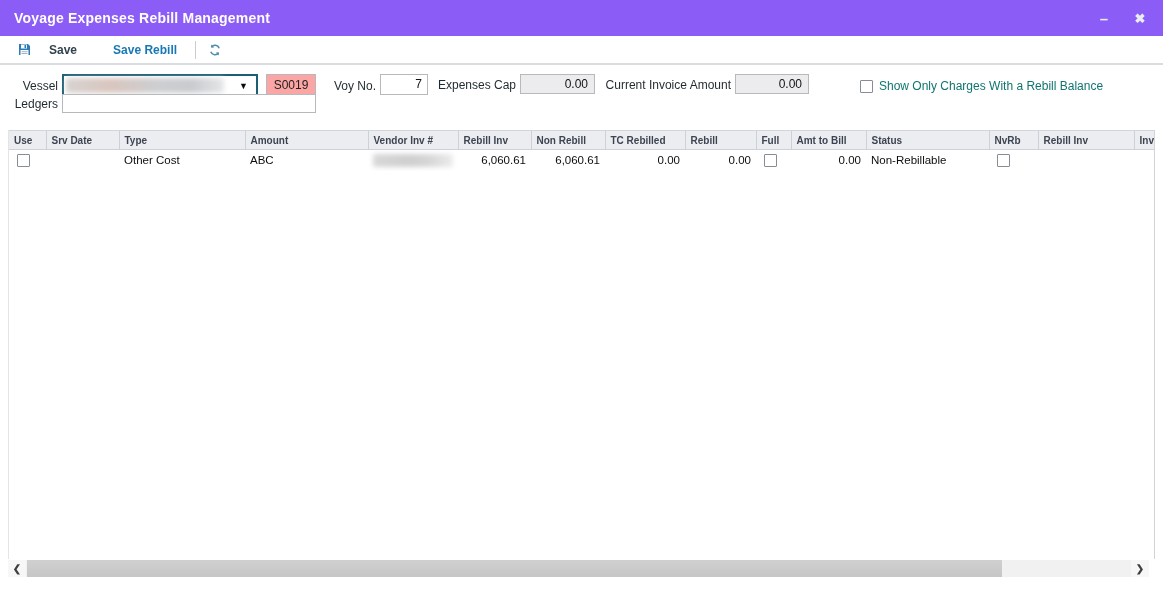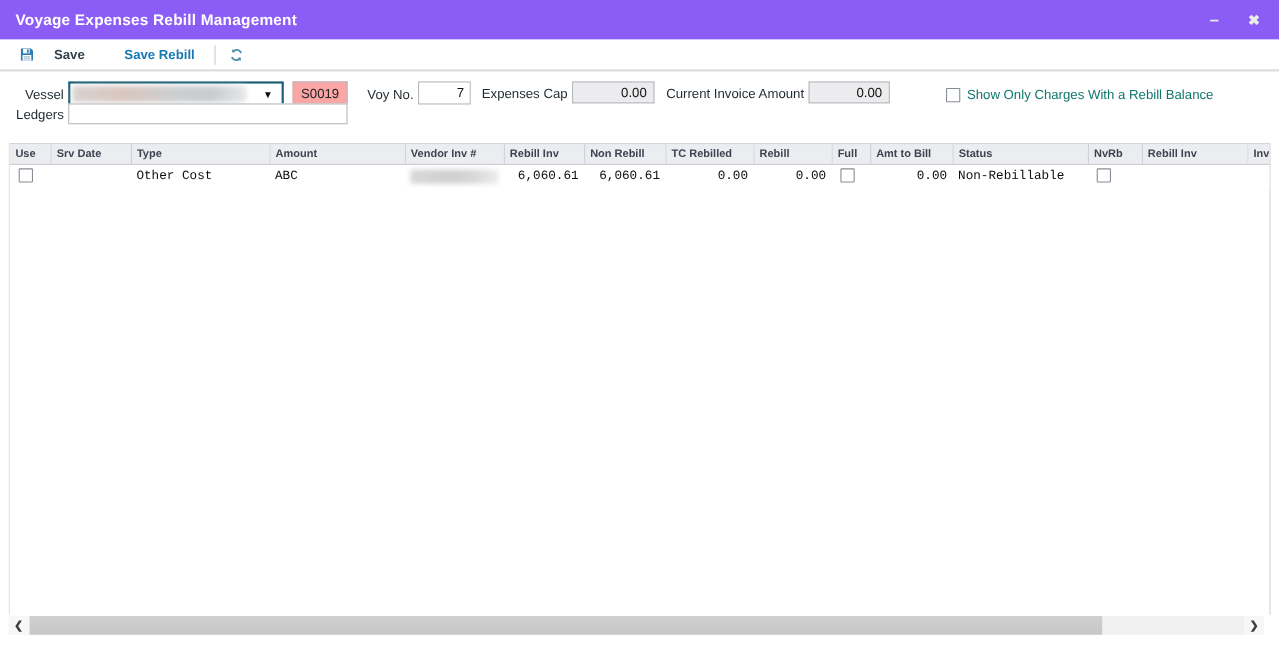--- a/index.html
+++ b/index.html
@@ -76,21 +76,21 @@
   table { border-collapse:collapse; table-layout:fixed; width:1185px; }
   th {
     background:#ecedf1; height:19px; font-size:10px; font-weight:bold; color:#3d4451;
     text-align:left; padding:0 5px; border-top:1px solid #d2d5dd;
     border-bottom:1px solid #cdd0d9; border-left:1px solid #cdd0d9;
     white-space:nowrap; overflow:hidden; cursor:pointer;
   }
   th:first-child { border-left:none; }
   td {
     height:21px; font-size:11.5px; color:#0d0d0d; padding:0 5px;
-    white-space:nowrap; overflow:hidden; background:#ffffff;font-family:Liberation Mono, monospace;
+    white-space:nowrap; overflow:hidden; background:#ffffff;
   }
   td.num { text-align:right; }
   td .checkbox { margin-left:3px; }
   td .redact {
     width:80px; height:13px;
     background:linear-gradient(90deg,#d8d8d8 0%,#cfcfcf 45%,#d6d6d6 70%,#ececec 100%);
   }
   .c0{width:37px}.c1{width:73px}.c2{width:126px}.c3{width:123px}.c4{width:90px}
   .c5{width:73px}.c6{width:74px}.c7{width:80px}.c8{width:71px}.c9{width:35px}
   .c10{width:75px}.c11{width:123px}.c12{width:49px}.c13{width:96px}.c14{width:60px}

